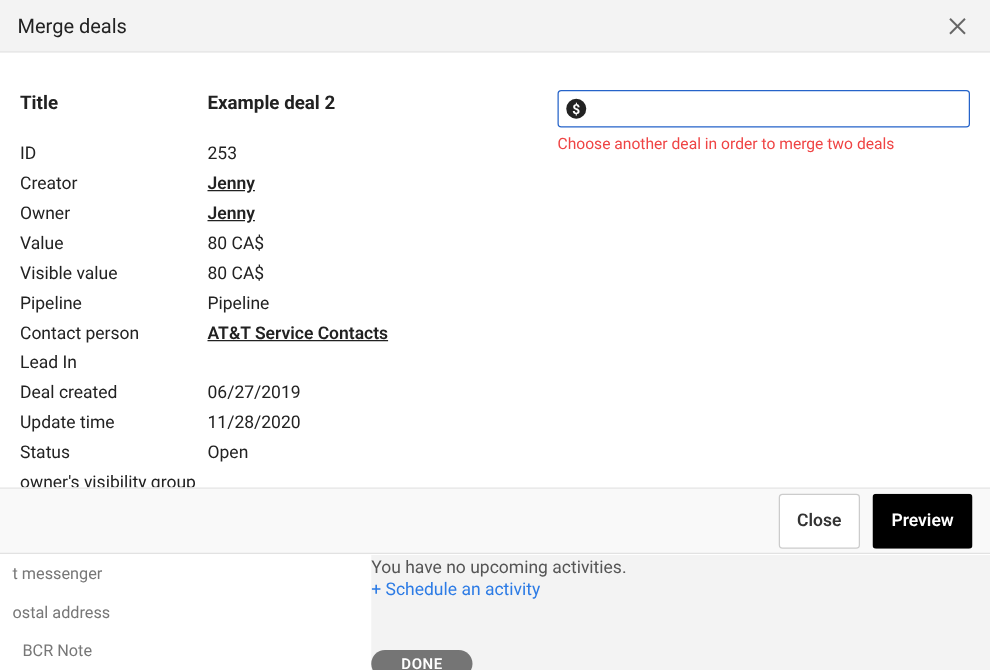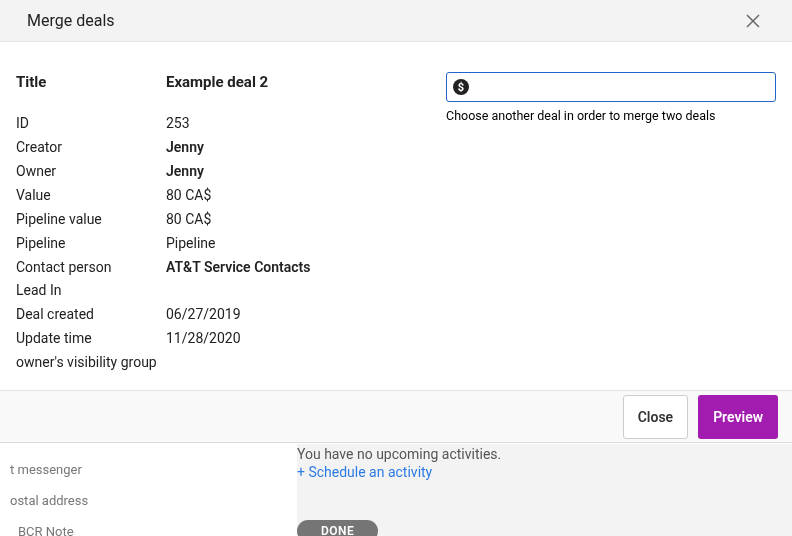--- a/index.html
+++ b/index.html
@@ -17,21 +17,20 @@
   .bg {
     position: absolute; inset: 0;
     background: #fff;
   }
   .bg-left {
     position: absolute;
     left: 0; top: 444px; width: 306px; bottom: 0;
     border-right: 1px solid #e5e5e5;
     color: #777;
     font-size: 13px;
-    margin-top: 10px;
   }
   .bg-left .item { padding: 8px 10px; }
   .bg-left .bcr { padding: 8px 10px 8px 18px; }
   .bg-right {
     position: absolute;
     left: 297px; right: 0; top: 444px; bottom: 0;
     background: #f3f3f3;
     font-size: 14px;
     color: #555;
   }
@@ -53,21 +52,21 @@
     height: 443px;
     background: #fff;
     border-bottom: 1px solid #d9d9d9;
     display: flex; flex-direction: column;
   }
   .modal-header {
     background: #f3f3f3;
     border-bottom: 1px solid #e5e5e5;
     height: 42px;
     display: flex; align-items: center; justify-content: space-between;
-    padding: 0 27px;
+    padding: 0 14px;
   }
   .modal-header h1 {
     font-size: 16px; font-weight: 400; margin: 0; color: #222;
   }
   .close-x {
     width: 24px; height: 24px;
     display: flex; align-items: center; justify-content: center;
     cursor: pointer; color: #666;
   }
   .close-x svg { width: 14px; height: 14px; }
@@ -92,21 +91,21 @@
   .row .label {
     width: 150px; flex: 0 0 150px;
     color: #222;
   }
   .row .value { color: #222; }
   .row.header .label, .row.header .value {
     font-weight: 700; font-size: 15px;
     margin-bottom: 10px;
   }
   .row.header { margin-bottom: 12px; }
-  .link { color: #2563c9; cursor: pointer; font-weight: 600; }
+  .link { color: #2563c9; cursor: pointer; font-weight: 600; text-decoration: underline; }
 
   .search-col { flex: 1; }
   .search-box {
     border: 1px solid #2563c9;
     border-radius: 3px;
     height: 30px;
     display: flex; align-items: center;
     padding: 0 6px;
     gap: 6px;
   }
@@ -117,21 +116,21 @@
     color: #fff;
     font-size: 11px; font-weight: 700;
     display: flex; align-items: center; justify-content: center;
   }
   .search-box input {
     border: none; outline: none;
     flex: 1; font-size: 14px;
     background: transparent;
   }
   .helper {
-    font-size: 12.5px; color: #000000;
+    font-size: 12.5px; color: #ef4444;
     margin-top: 6px;
   }
 
   .modal-footer {
     height: 52px;
     background: #f9f9f9;
     border-top: 1px solid #e5e5e5;
     display: flex; align-items: center; justify-content: flex-end;
     padding: 0 14px; gap: 10px;
   }
@@ -141,21 +140,21 @@
     border-radius: 3px;
     font-size: 14px; font-weight: 600;
     cursor: pointer;
     display: inline-flex; align-items: center; justify-content: center;
     border: 1px solid transparent;
   }
   .btn-secondary {
     background: #fff; border-color: #ccc; color: #333;
   }
   .btn-primary {
-    background: #a21caf; color: #fff;
+    background: #000000; color: #fff;
   }
 </style>
 </head>
 <body>
 
 <div class="bg">
   <div class="bg-left">
     <div class="item">t messenger</div>
     <div class="item">ostal address</div>
     <div class="bcr">BCR Note</div>
@@ -195,41 +194,45 @@
           </div>
           <div class="row">
             <div class="label">Owner</div>
             <div class="value link">Jenny</div>
           </div>
           <div class="row">
             <div class="label">Value</div>
             <div class="value">80 CA$</div>
           </div>
           <div class="row">
-            <div class="label">Pipeline value</div>
+            <div class="label">Visible value</div>
             <div class="value">80 CA$</div>
           </div>
           <div class="row">
             <div class="label">Pipeline</div>
             <div class="value">Pipeline</div>
           </div>
           <div class="row">
             <div class="label">Contact person</div>
             <div class="value link">AT&amp;T Service Contacts</div>
           </div>
           <div class="row">
             <div class="value">Lead In</div>
           </div>
           <div class="row">
             <div class="label">Deal created</div>
             <div class="value">06/27/2019</div>
           </div>
           <div class="row">
             <div class="label">Update time</div>
             <div class="value">11/28/2020</div>
+          </div>
+          <div class="row">
+            <div class="label">Status</div>
+            <div class="value">Open</div>
           </div>
           <div class="row">
             <div class="value">owner's visibility group</div>
           </div>
         </div>
 
     </div>
 
     <div class="search-col">
       <div class="search-box">

